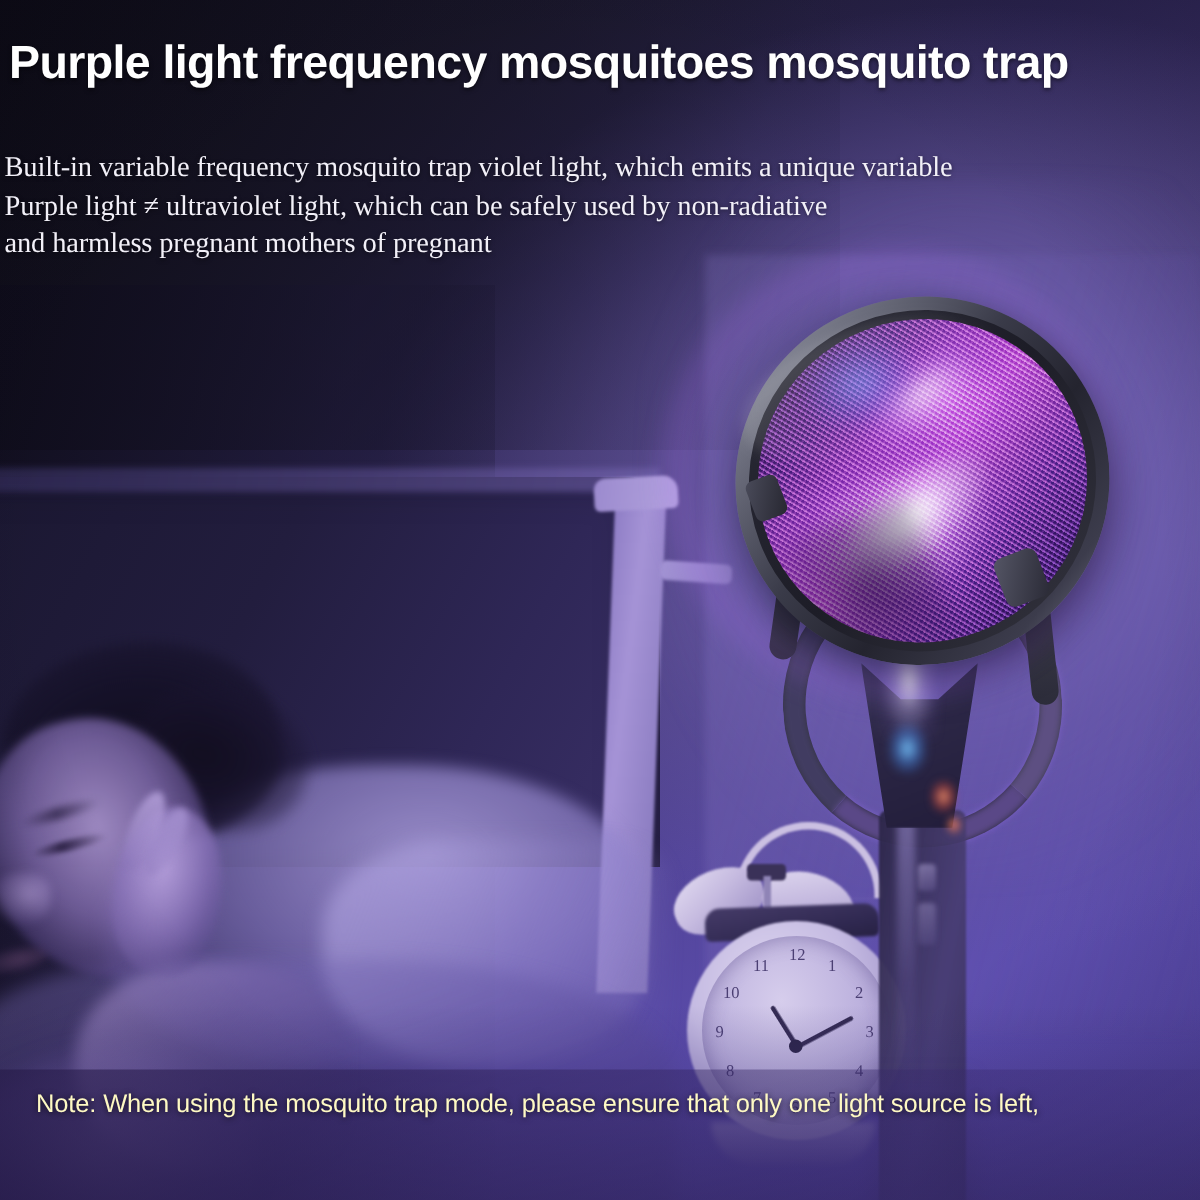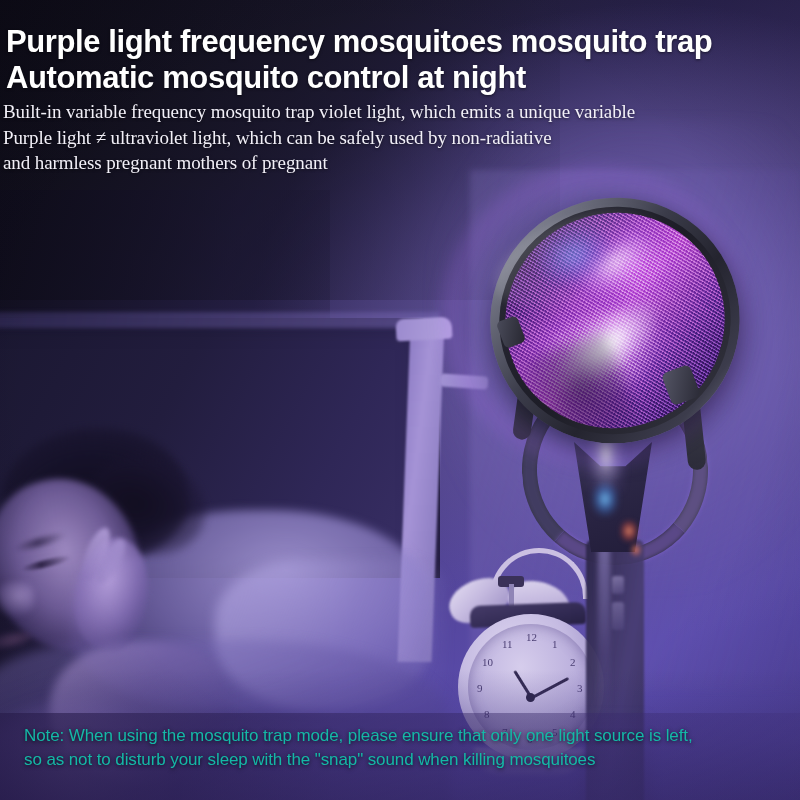--- a/index.html
+++ b/index.html
@@ -497,21 +497,21 @@
     left: 0; top: 713px;
     width: 800px; height: 87px;
     background: linear-gradient(100deg, rgba(38,26,72,0.62) 0%, rgba(50,36,96,0.45) 55%, rgba(64,48,124,0.30) 100%);
   }
   .note-block {
     position: absolute;
     left: 24px; top: 724px;
     width: 770px;
   }
   .note-line {
-    color: #14b8a6;
+    color: #fef9c3;
     font-size: 17px;
     font-weight: normal;
     line-height: 24px;
     letter-spacing: -0.1px;
     text-shadow: 0 1px 4px rgba(0,0,0,0.75);
     white-space: nowrap;
   }
 
   .vignette {
     position: absolute; inset: 0;
@@ -616,28 +616,26 @@
     </div>
     <div class="hinge-l"></div>
     <div class="hinge-r"></div>
   </div>
 
   <div class="bg-floor"></div>
   <div class="vignette"></div>
 
   <div class="title-block">
     <div class="title-line">Purple light frequency mosquitoes mosquito trap</div>
-    <div class="title-line">Automatic mosquito control at night</div>
   </div>
 
   <div class="desc-block">
     <div class="desc-line">Built-in variable frequency mosquito trap violet light, which emits a unique variable</div>
     <div class="desc-line">Purple light ≠ ultraviolet light, which can be safely used by non-radiative</div>
     <div class="desc-line">and harmless pregnant mothers of pregnant</div>
   </div>
 
   <div class="note-panel"></div>
   <div class="note-block">
     <div class="note-line">Note: When using the mosquito trap mode, please ensure that only one light source is left,</div>
-    <div class="note-line">so as not to disturb your sleep with the "snap" sound when killing mosquitoes</div>
   </div>
 
 </div>
 
 </body></html>

